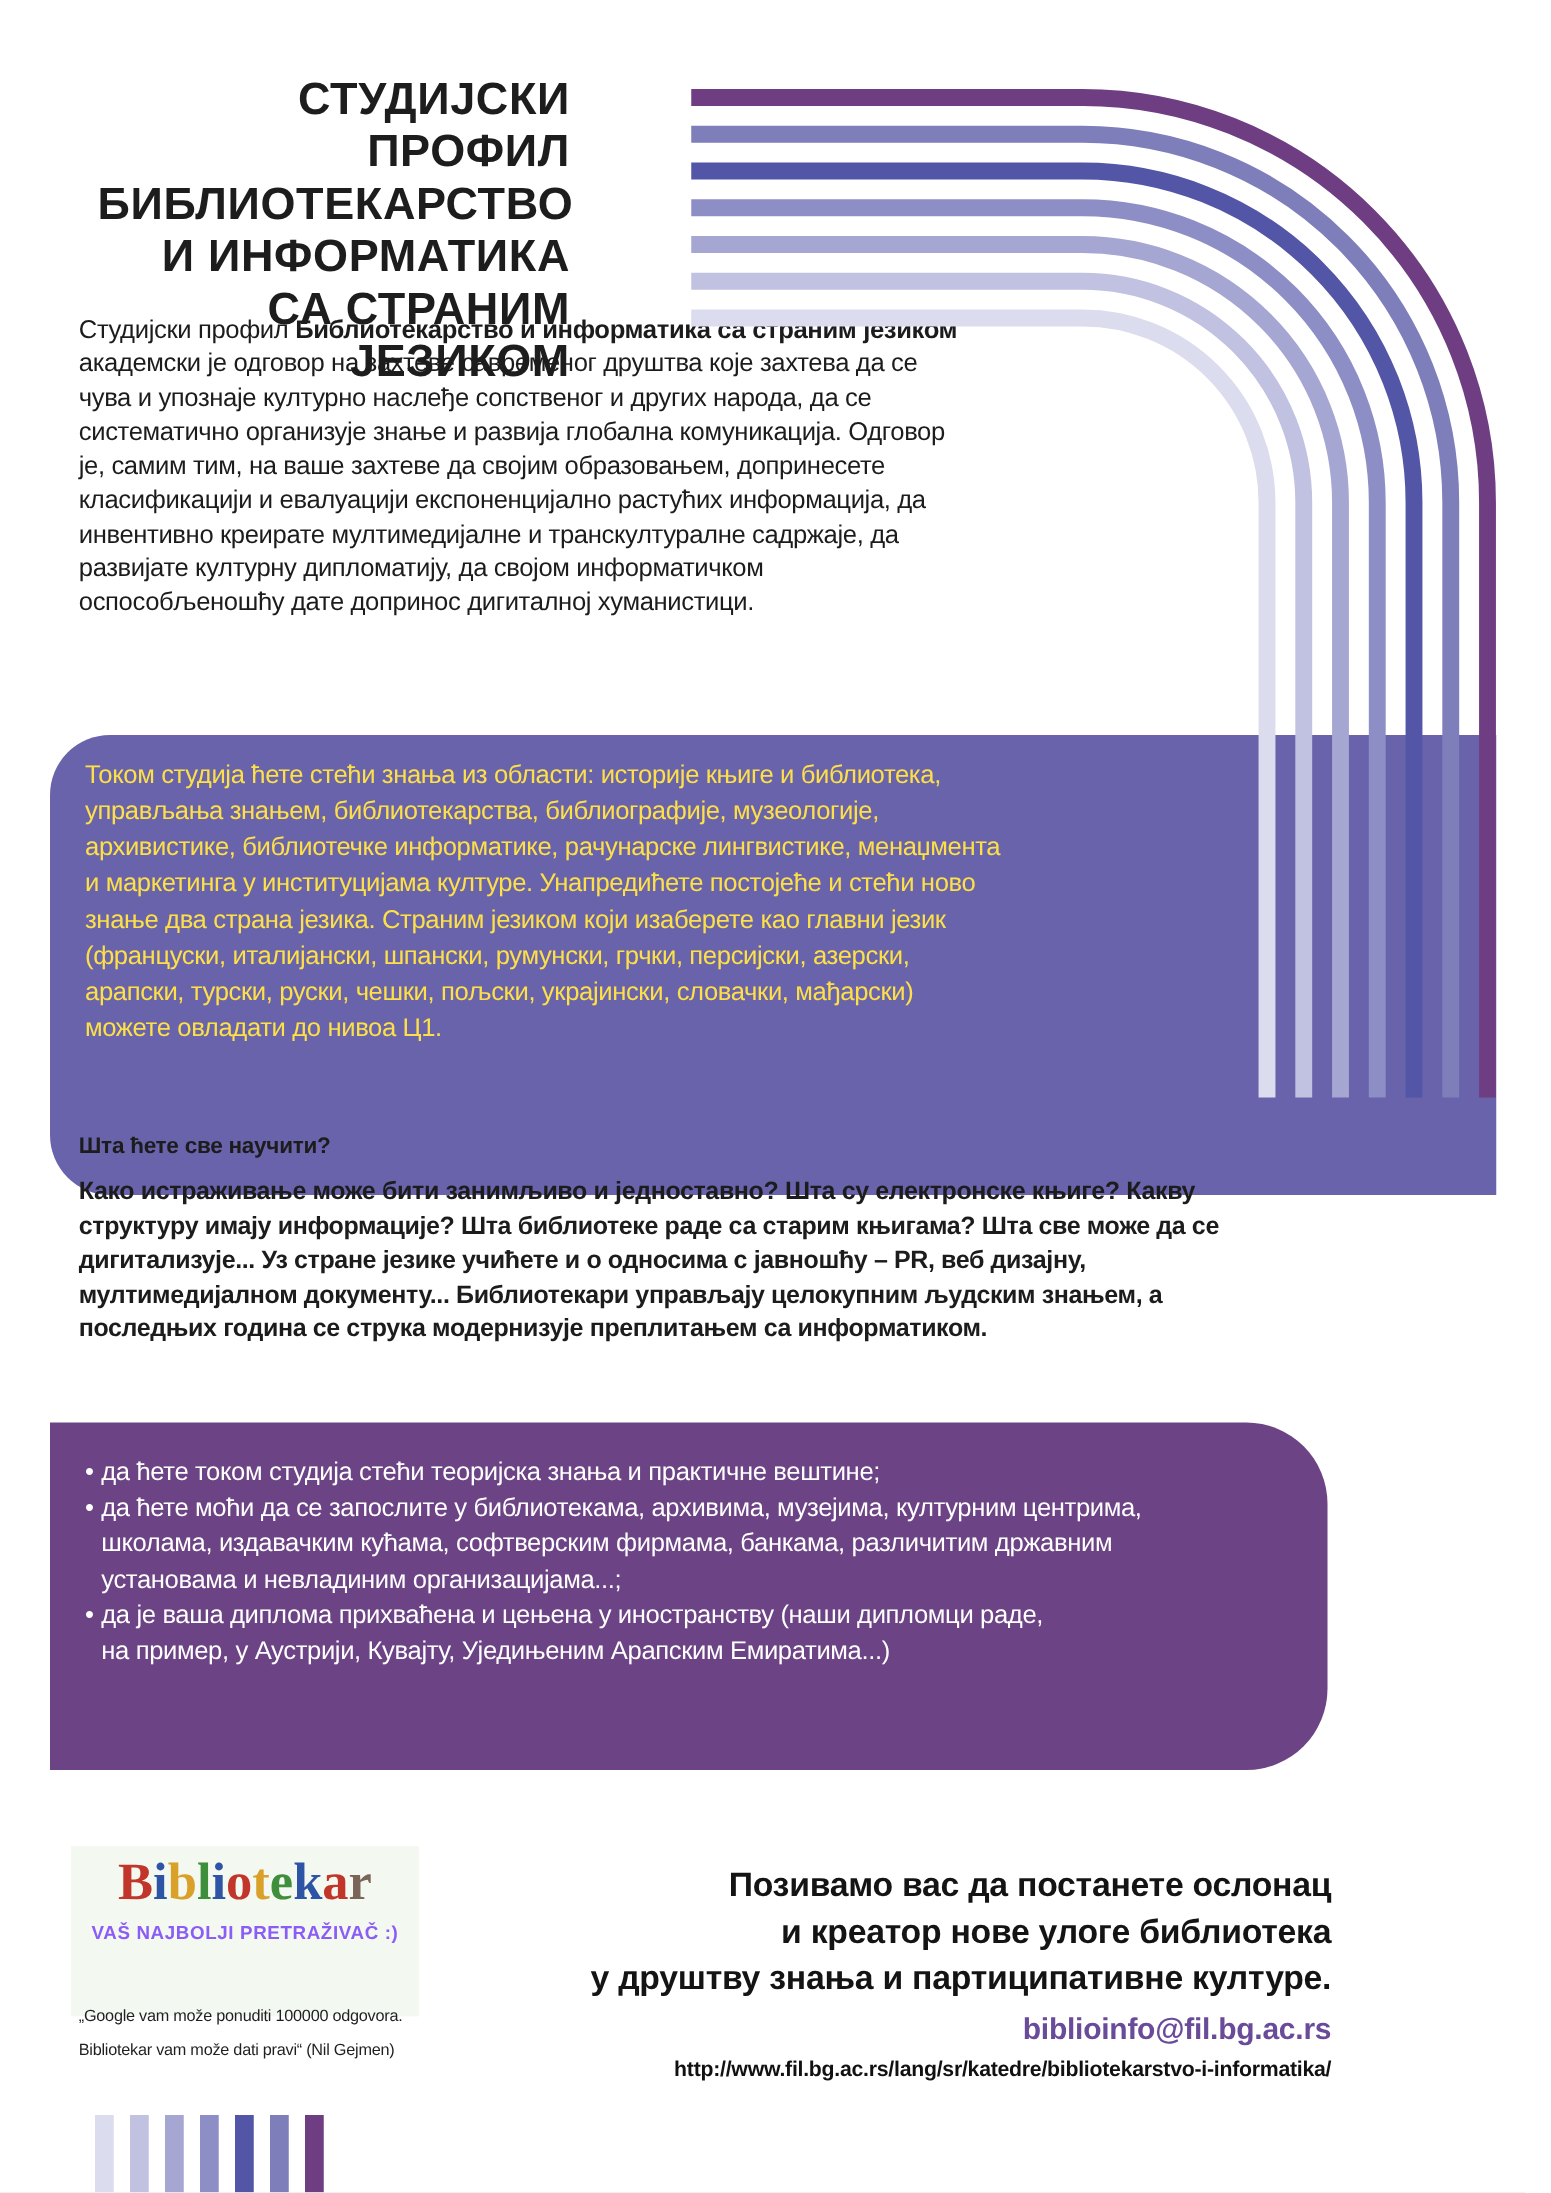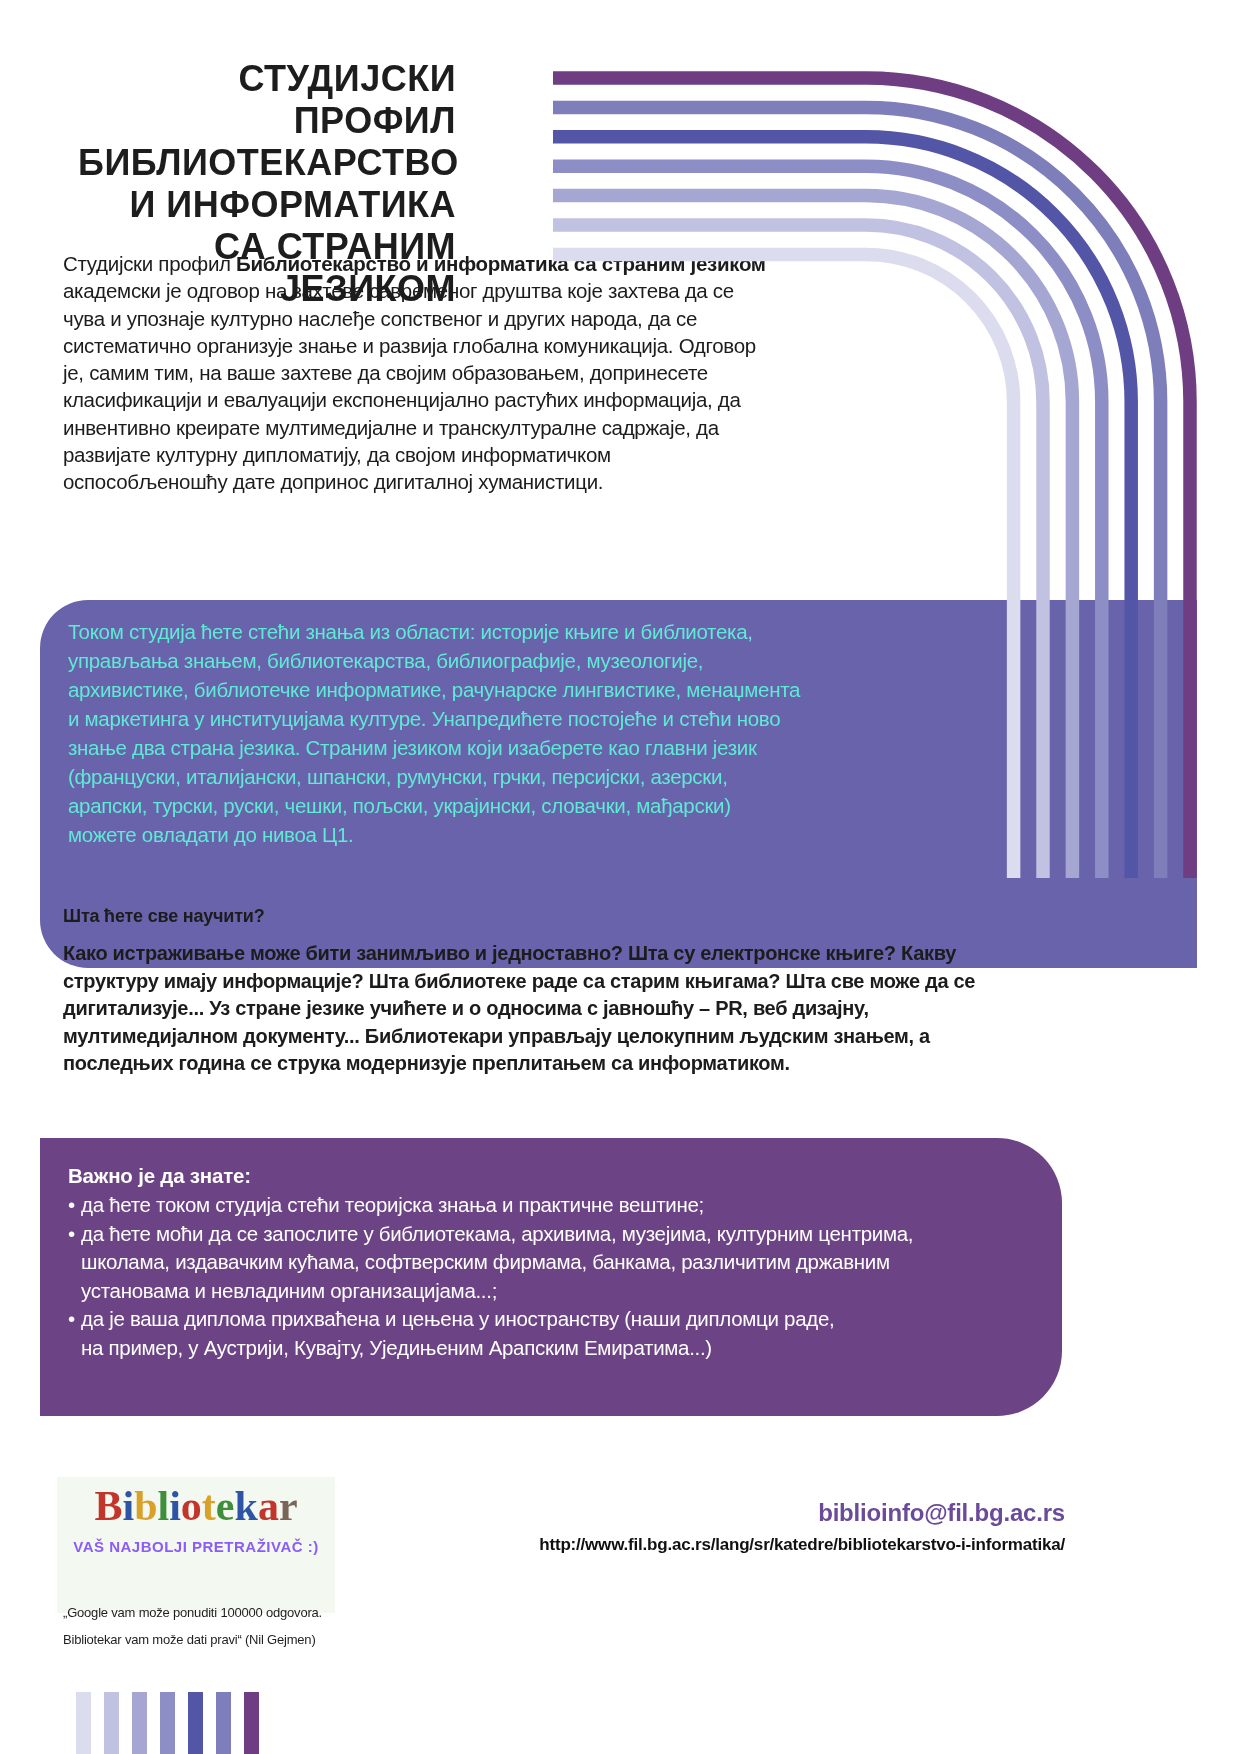--- a/index.html
+++ b/index.html
@@ -16,23 +16,22 @@
     position:absolute;left:78px;top:58px;width:378px;
     font-size:36px;line-height:42px;font-weight:bold;
     text-align:right;letter-spacing:0.5px;color:#1d1d1d;
   }
   .intro{
     position:absolute;left:63px;top:250px;width:840px;
     font-size:20.5px;line-height:27.3px;letter-spacing:-0.3px;margin:0;
   }
   .box1{
     position:absolute;left:40px;top:588px;width:1157px;height:368px;
-    border-radius:48px 0 0 48px;color:#5eead4;
+    border-radius:48px 0 0 48px;color:#fde047;
     padding:17px 0 0 28px;
-    margin-top:12px;
   }
   .box1 .txt{font-size:20.5px;line-height:29px;letter-spacing:-0.3px;width:900px;}
   .arc-svg{position:absolute;left:0;top:0;width:1241px;height:1754px;pointer-events:none;}
 
   .learn-h{position:absolute;left:63px;top:906px;font-size:18px;font-weight:bold;letter-spacing:-0.2px;}
   .learn-p{position:absolute;left:63px;top:940px;width:920px;font-size:20px;line-height:27.5px;letter-spacing:-0.3px;margin:0;font-weight:bold;}
 
   .box2{
     position:absolute;left:40px;top:1138px;width:1022px;height:278px;
     border-radius:0 65px 65px 0;color:#ffffff;
@@ -102,21 +101,20 @@
     </svg>
 
   <div class="learn-h">Шта ћете све научити?</div>
   <p class="learn-p pre">Како истраживање може бити занимљиво и једноставно? Шта су електронске књиге? Какву
 структуру имају информације? Шта библиотеке раде са старим књигама? Шта све може да се
 дигитализује... Уз стране језике учићете и о односима с јавношћу – PR, веб дизајну,
 мултимедијалном документу... Библиотекари управљају целокупним људским знањем, а
 последњих година се струка модернизује преплитањем са информатиком.</p>
 
   <div class="box2" style="background: rgb(108, 67, 132);">
-    <p class="hd">Важно је да знате:</p>
     <ul>
       <li class="pre">да ћете током студија стећи теоријска знања и практичне вештине;</li>
       <li class="pre">да ћете моћи да се запослите у библиотекама, архивима, музејима, културним центрима,
 школама, издавачким кућама, софтверским фирмама, банкама, различитим државним
 установама и невладиним организацијама...;</li>
       <li class="pre">да је ваша диплома прихваћена и цењена у иностранству (наши дипломци раде,
 на пример, у Аустрији, Кувајту, Уједињеним Арапским Емиратима...)</li>
     </ul>
   </div>
 
@@ -132,17 +130,20 @@
       <div class="fbar" style="background: rgb(220, 220, 239);"></div>
       <div class="fbar" style="background: rgb(193, 193, 225);"></div>
       <div class="fbar" style="background: rgb(166, 166, 211);"></div>
       <div class="fbar" style="background: rgb(142, 142, 198);"></div>
       <div class="fbar" style="background: rgb(83, 85, 166);"></div>
       <div class="fbar" style="background: rgb(126, 126, 187);"></div>
       <div class="fbar" style="background: rgb(111, 62, 130);"></div>
     </div>
 
   <div class="cta">
+    <p class="cta-text pre">Позивамо вас да постанете ослонац
+и креатор нове улоге библиотека
+у друштву знања и партиципативне културе.</p>
     <a class="cta-email" href="#" style="color: rgb(106, 75, 153);">biblioinfo@fil.bg.ac.rs</a>
     <a class="cta-url" href="#">http://www.fil.bg.ac.rs/lang/sr/katedre/bibliotekarstvo-i-informatika/</a>
   </div>
 
 </div>
 
 </body></html>

